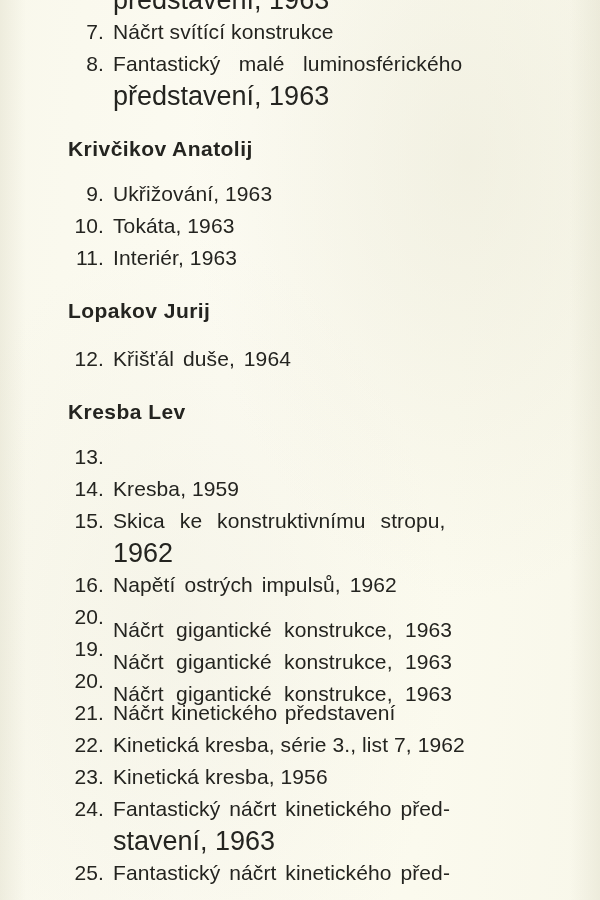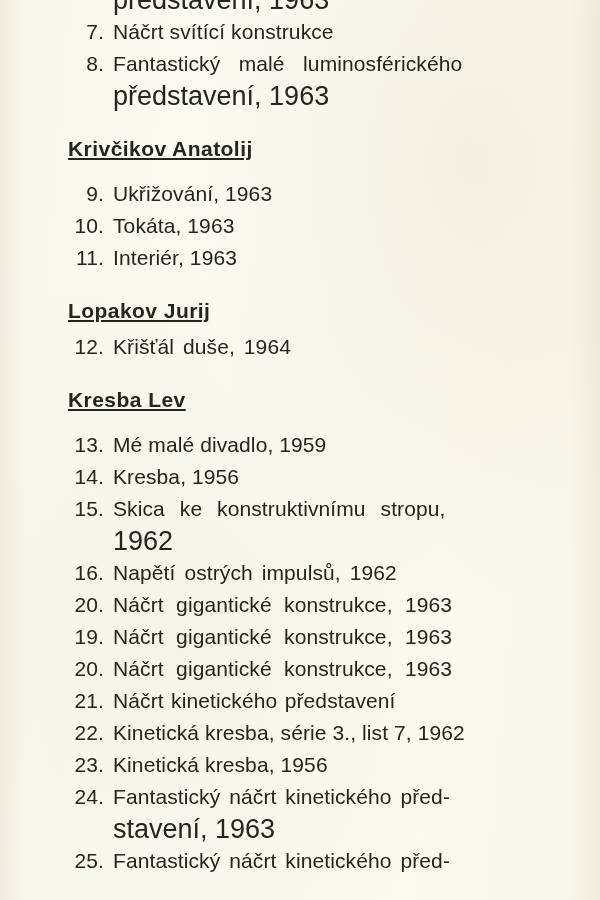--- a/index.html
+++ b/index.html
@@ -78,40 +78,39 @@
   
   .cont {
     height: 32px;
     line-height: 32px;
     font-size: 27px;
     margin-left: 45px;
     white-space: nowrap;
   }
 
   
-  .j1 .title { word-spacing: 6.5px; }
+  .j1 .title { word-spacing: 6.5px; margin-top: 13px; }
   .j2 .title { word-spacing: 9px; }
   .j3 .title { word-spacing: 12.5px; }
   .j4 .title { word-spacing: 3px; }
   .j5 .title { word-spacing: 1.5px; }
 
   
   .heading {
     font-size: 21px;
     font-weight: bold;
     letter-spacing: 0.45px;
     height: 32px;
     line-height: 32px;
     margin-top: 21px;
     margin-bottom: 13px;
     white-space: nowrap;
-    text-decoration: underline;
   }
   .heading.tight-below {
-    margin-bottom: 4px;
+    margin-bottom: 16px;
   }
 </style>
 </head>
 <body>
 
 <div class="page">
   <div class="column" id="column">
       <div class="cont">představení, 1963</div>
       <div class="entry">
         <span class="num">7.</span>
@@ -136,25 +135,24 @@
         <span class="title">Interiér, 1963</span>
       </div>
       <div class="heading tight-below">Lopakov Jurij</div>
       <div class="entry j4">
         <span class="num">12.</span>
         <span class="title">Křišťál duše, 1964</span>
       </div>
       <div class="heading">Kresba Lev</div>
       <div class="entry">
         <span class="num">13.</span>
-        <span class="title">Mé malé divadlo, 1959</span>
       </div>
       <div class="entry">
         <span class="num">14.</span>
-        <span class="title">Kresba, 1956</span>
+        <span class="title">Kresba, 1959</span>
       </div>
       <div class="entry j2">
         <span class="num">15.</span>
         <span class="title">Skica ke konstruktivnímu stropu,</span>
       </div>
       <div class="cont">1962</div>
       <div class="entry j4">
         <span class="num">16.</span>
         <span class="title">Napětí ostrých impulsů, 1962</span>
       </div>

